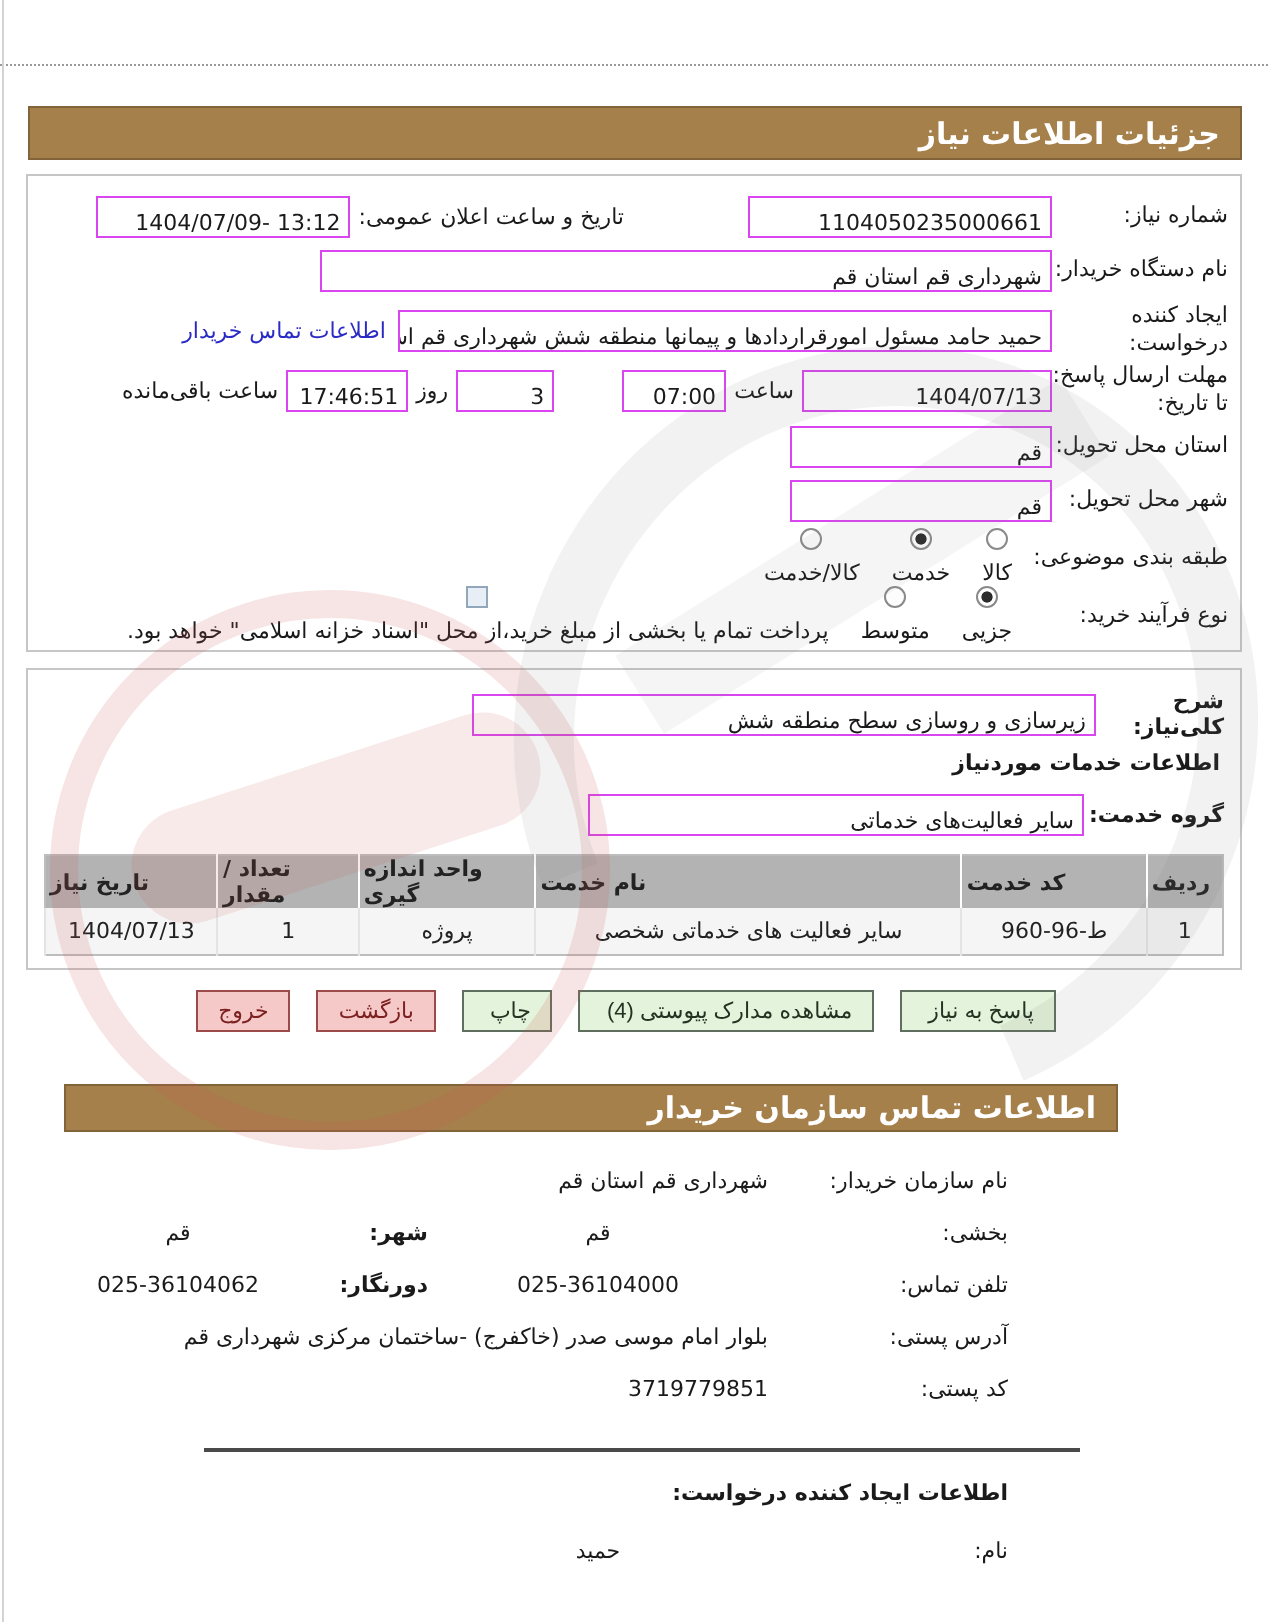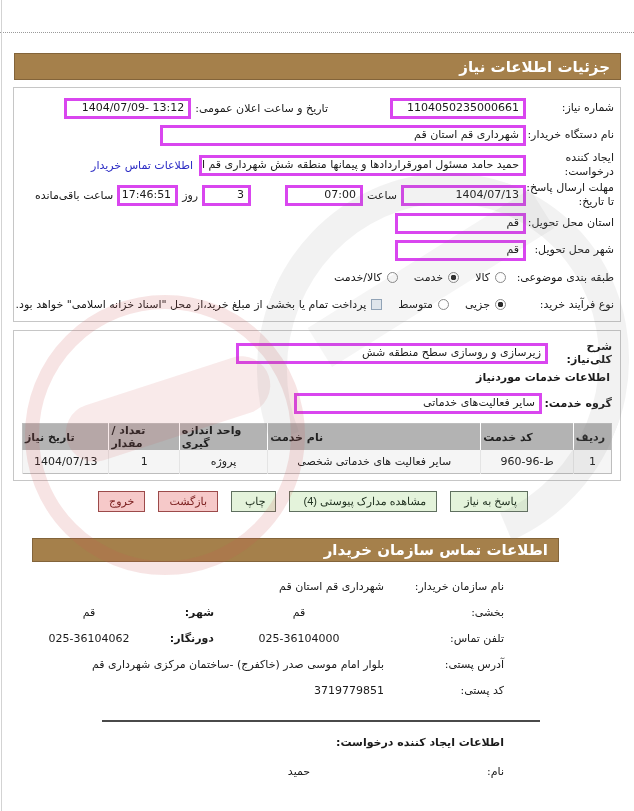--- a/index.html
+++ b/index.html
@@ -24,41 +24,41 @@
   .bar2 { margin: 26px 75px 12px 32px; height: 24px; }
 
   .panel { margin: 0 13px; border: 1px solid #c6c6c6; background:#fff; }
   .panel1 { padding: 7px 6px 3px 6px; }
   .panel2 { margin-top: 8px; padding: 9px 8px 6px 8px; }
 
   .frow { display: flex; align-items: center; min-height: 27px; }
   .lblA { width: 88px; flex: 0 0 88px; line-height: 1.3; }
   .lbl-inline { margin: 0 4px; white-space: nowrap; }
   .bx {
-    border: 3px solid #d946ef; background: #fff; height: 21px;
-    display: flex; align-items: flex-start; padding: 0 4px;
+    border: 1px solid #d946ef; background: #fff; height: 21px;
+    display: flex; align-items: flex-end; padding: 0 4px;
     white-space: nowrap; overflow: hidden; font-size: 11px;
   }
-  .w128 { width: 136px; } .w127 { width: 127px; } .w366 { width: 366px; }
-  .w327 { width: 327px; } .w125 { width: 125px; } .w67 { width: 78px; }
+  .w128 { width: 152px; } .w127 { width: 127px; } .w366 { width: 366px; }
+  .w327 { width: 327px; } .w125 { width: 125px; } .w67 { width: 52px; }
   .w49 { width: 49px; } .w61 { width: 61px; } .w131 { width: 131px; }
   .gapL34 { margin-left: 34px; }
   .mr62 { margin-right: 62px; }
   .link { color: #2a2ac4; cursor: pointer; margin-right: 6px; white-space: nowrap; }
 
   .radio {
     width: 11px; height: 11px; border: 1px solid #8a8a8a; border-radius: 50%;
     background: #fdfdfd; display: inline-block; flex: 0 0 11px;
   }
   .radio.on { background: radial-gradient(circle, #2b2b2b 0 2.6px, #fff 3px); }
   .checkbox {
     width: 11px; height: 11px; border: 1px solid #93a7bb; background: #e8eef5;
     display: inline-block; flex: 0 0 11px;
   }
-  .opt { display: flex; align-items: center; gap: 5px; margin-left: 16px; }
+  .opt { display: flex; align-items: center; gap: 5px; margin-left: 16px; flex-direction: column; }
   .optlbl { white-space: nowrap; }
   .lblR { width: 108px; flex: 0 0 108px; }
 
   .sec-title { margin: 4px 2px 6px 0; }
 
   table.svc {
     width: 100%; border-collapse: collapse; table-layout: fixed;
     margin-top: 6px; border: 1px solid #bdbdbd; font-size: 11px;
   }
   table.svc th {

